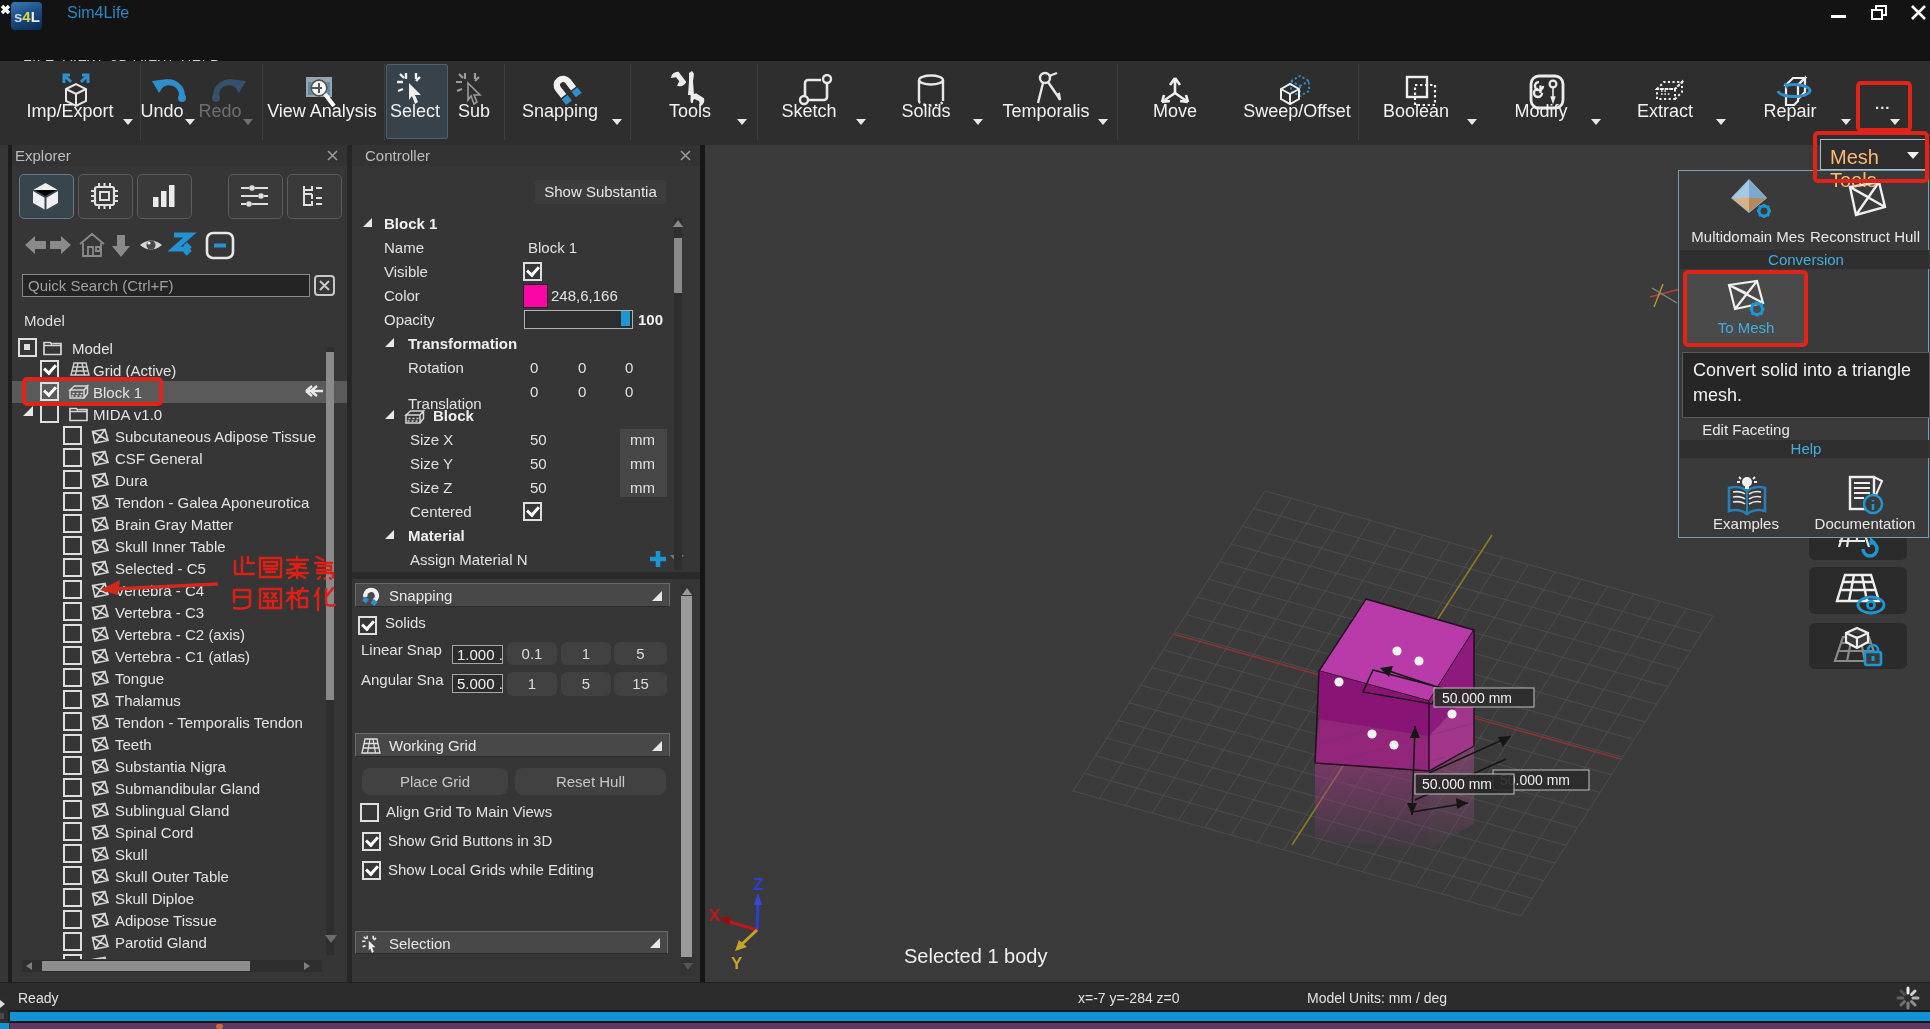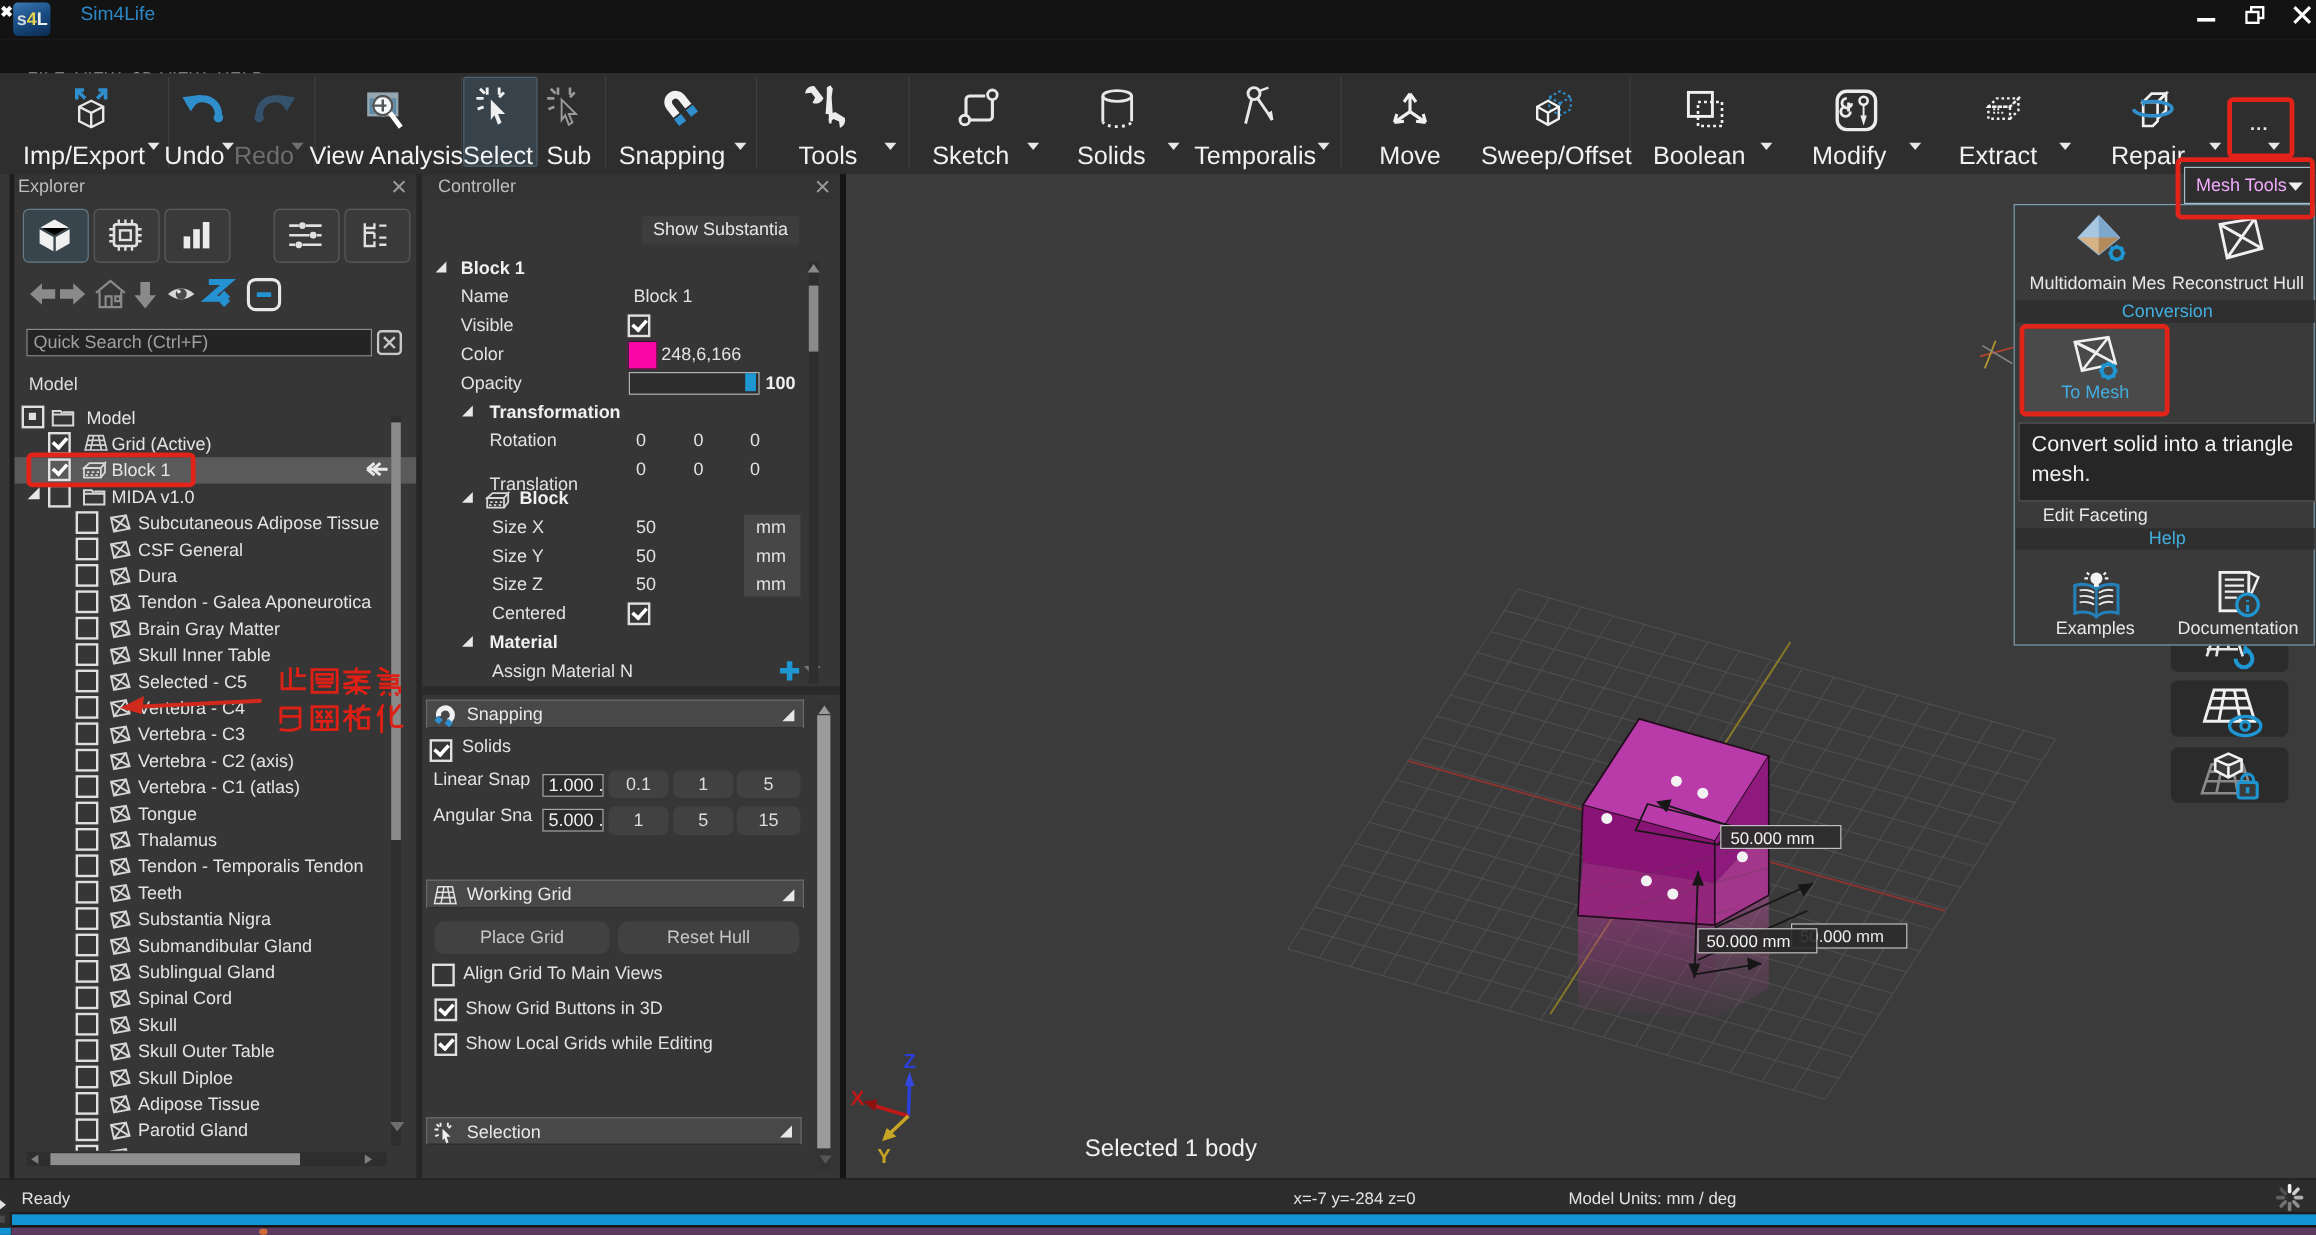--- a/index.html
+++ b/index.html
@@ -2,21 +2,21 @@
 <html><head>
 <meta charset="utf-8">
 <style>
 html,body{margin:0;padding:0;width:1930px;height:1029px;overflow:hidden;background:#373737;
  font-family:"Liberation Sans",sans-serif;-webkit-font-smoothing:antialiased}
 .abs{position:absolute}
 #titlebar{left:0;top:0;width:1930px;height:33px;background:#131313}
 #menubar{left:0;top:33px;width:1930px;height:28px;background:#131313}
 .menu{position:absolute;top:24px;font-size:14px;color:#d2d2d2;letter-spacing:.6px}
 #toolbar{left:0;top:61px;width:1930px;height:84px;background:#2e2e2e;border-bottom:1px solid #242424}
-.tlabel{position:absolute;top:58px;font-size:21px;color:#f2f2f2;white-space:nowrap;transform:translateX(-50%)}
+.tlabel{position:absolute;top:40px;font-size:18px;color:#f2f2f2;white-space:nowrap;transform:translateX(-50%)}
 .tlabel.dim{color:#6f6f6f}
 .tsep{position:absolute;top:3px;width:1px;height:76px;background:#3e3e3e}
 .tdd{position:absolute;top:58px;width:0;height:0;border-left:5px solid transparent;border-right:5px solid transparent;border-top:6px solid #e8e8e8;transform:translateX(-50%)}
 .tdd.dim{border-top-color:#6f6f6f}
 .ticon{position:absolute;top:8px;transform:translateX(-50%)}
 #selectbtn{position:absolute;left:386px;top:3px;width:60px;height:73px;background:#37424a;border:1px solid #4e626d;border-radius:2px}
 .phead{background:#333;height:21px;font-size:15px;color:#bdbdbd}
 .phx{position:absolute;right:8px;top:2px;font-size:14px;color:#9a9a9a}
 #leftstrip{left:0;top:145px;width:8px;height:865px;background:#363636}
 #explorer{left:12px;top:145px;width:335px;height:837px;background:#363636}
@@ -779,21 +779,21 @@
     <circle cx="29" cy="31" r="9" fill="#3a3a3a" stroke="#1e96d2" stroke-width="2.6"></circle>
     <path d="M29 27 v1.5 M29 31 v6" stroke="#1e96d2" stroke-width="2.6"></path>
   </svg>
   <div class="mlabel" style="left:67px;top:344px">Examples</div>
   <div class="mlabel" style="left:186px;top:344px">Documentation</div>
 </div>
 <div class="abs" style="left:1682px;top:352px;width:246px;height:64px;background:#262626;border:1px solid #5a5a5a;z-index:45">
   <div class="abs" style="left:10px;top:5px;font-size:18px;color:#f2f2f2;line-height:25px;white-space:nowrap">Convert solid into a triangle<br>mesh.</div>
 </div>
 <div class="abs" style="left:1820px;top:139px;width:106px;height:31px;background:#2e2e2e;border:1px solid #a8bcca;box-sizing:border-box;z-index:42">
-  <span style="position:absolute;left:9px;top:6px;font-size:15px;color:#f0abfc">Mesh Tools</span>
+  <span style="position:absolute;left:9px;top:6px;font-size:20px;color:#fdba74">Mesh Tools</span>
   <span style="position:absolute;right:6px;top:12px;width:0;height:0;border-left:6px solid transparent;border-right:6px solid transparent;border-top:7px solid #f0f0f0"></span>
 </div>
 <div class="redbox" style="left:1856px;top:81px;width:48px;height:43px"></div>
 <div class="redbox" style="left:1813px;top:131px;width:108px;height:44px"></div>
 <div class="redbox" style="left:22px;top:377px;width:133px;height:21px"></div>
 <div class="redbox" style="left:1683px;top:270px;width:117px;height:69px"></div>
 <svg class="abs" style="left:228px;top:552px;z-index:55" width="120" height="68" viewBox="0 0 120 68">
 <g stroke="#dc2015" stroke-width="2.4" fill="none" stroke-linecap="round">
 <g transform="translate(4,4)">
         <path d="M3 5 v13 M3 18 h19 M10 1 v16 M15 7 h7 M16 1 v5"></path>

